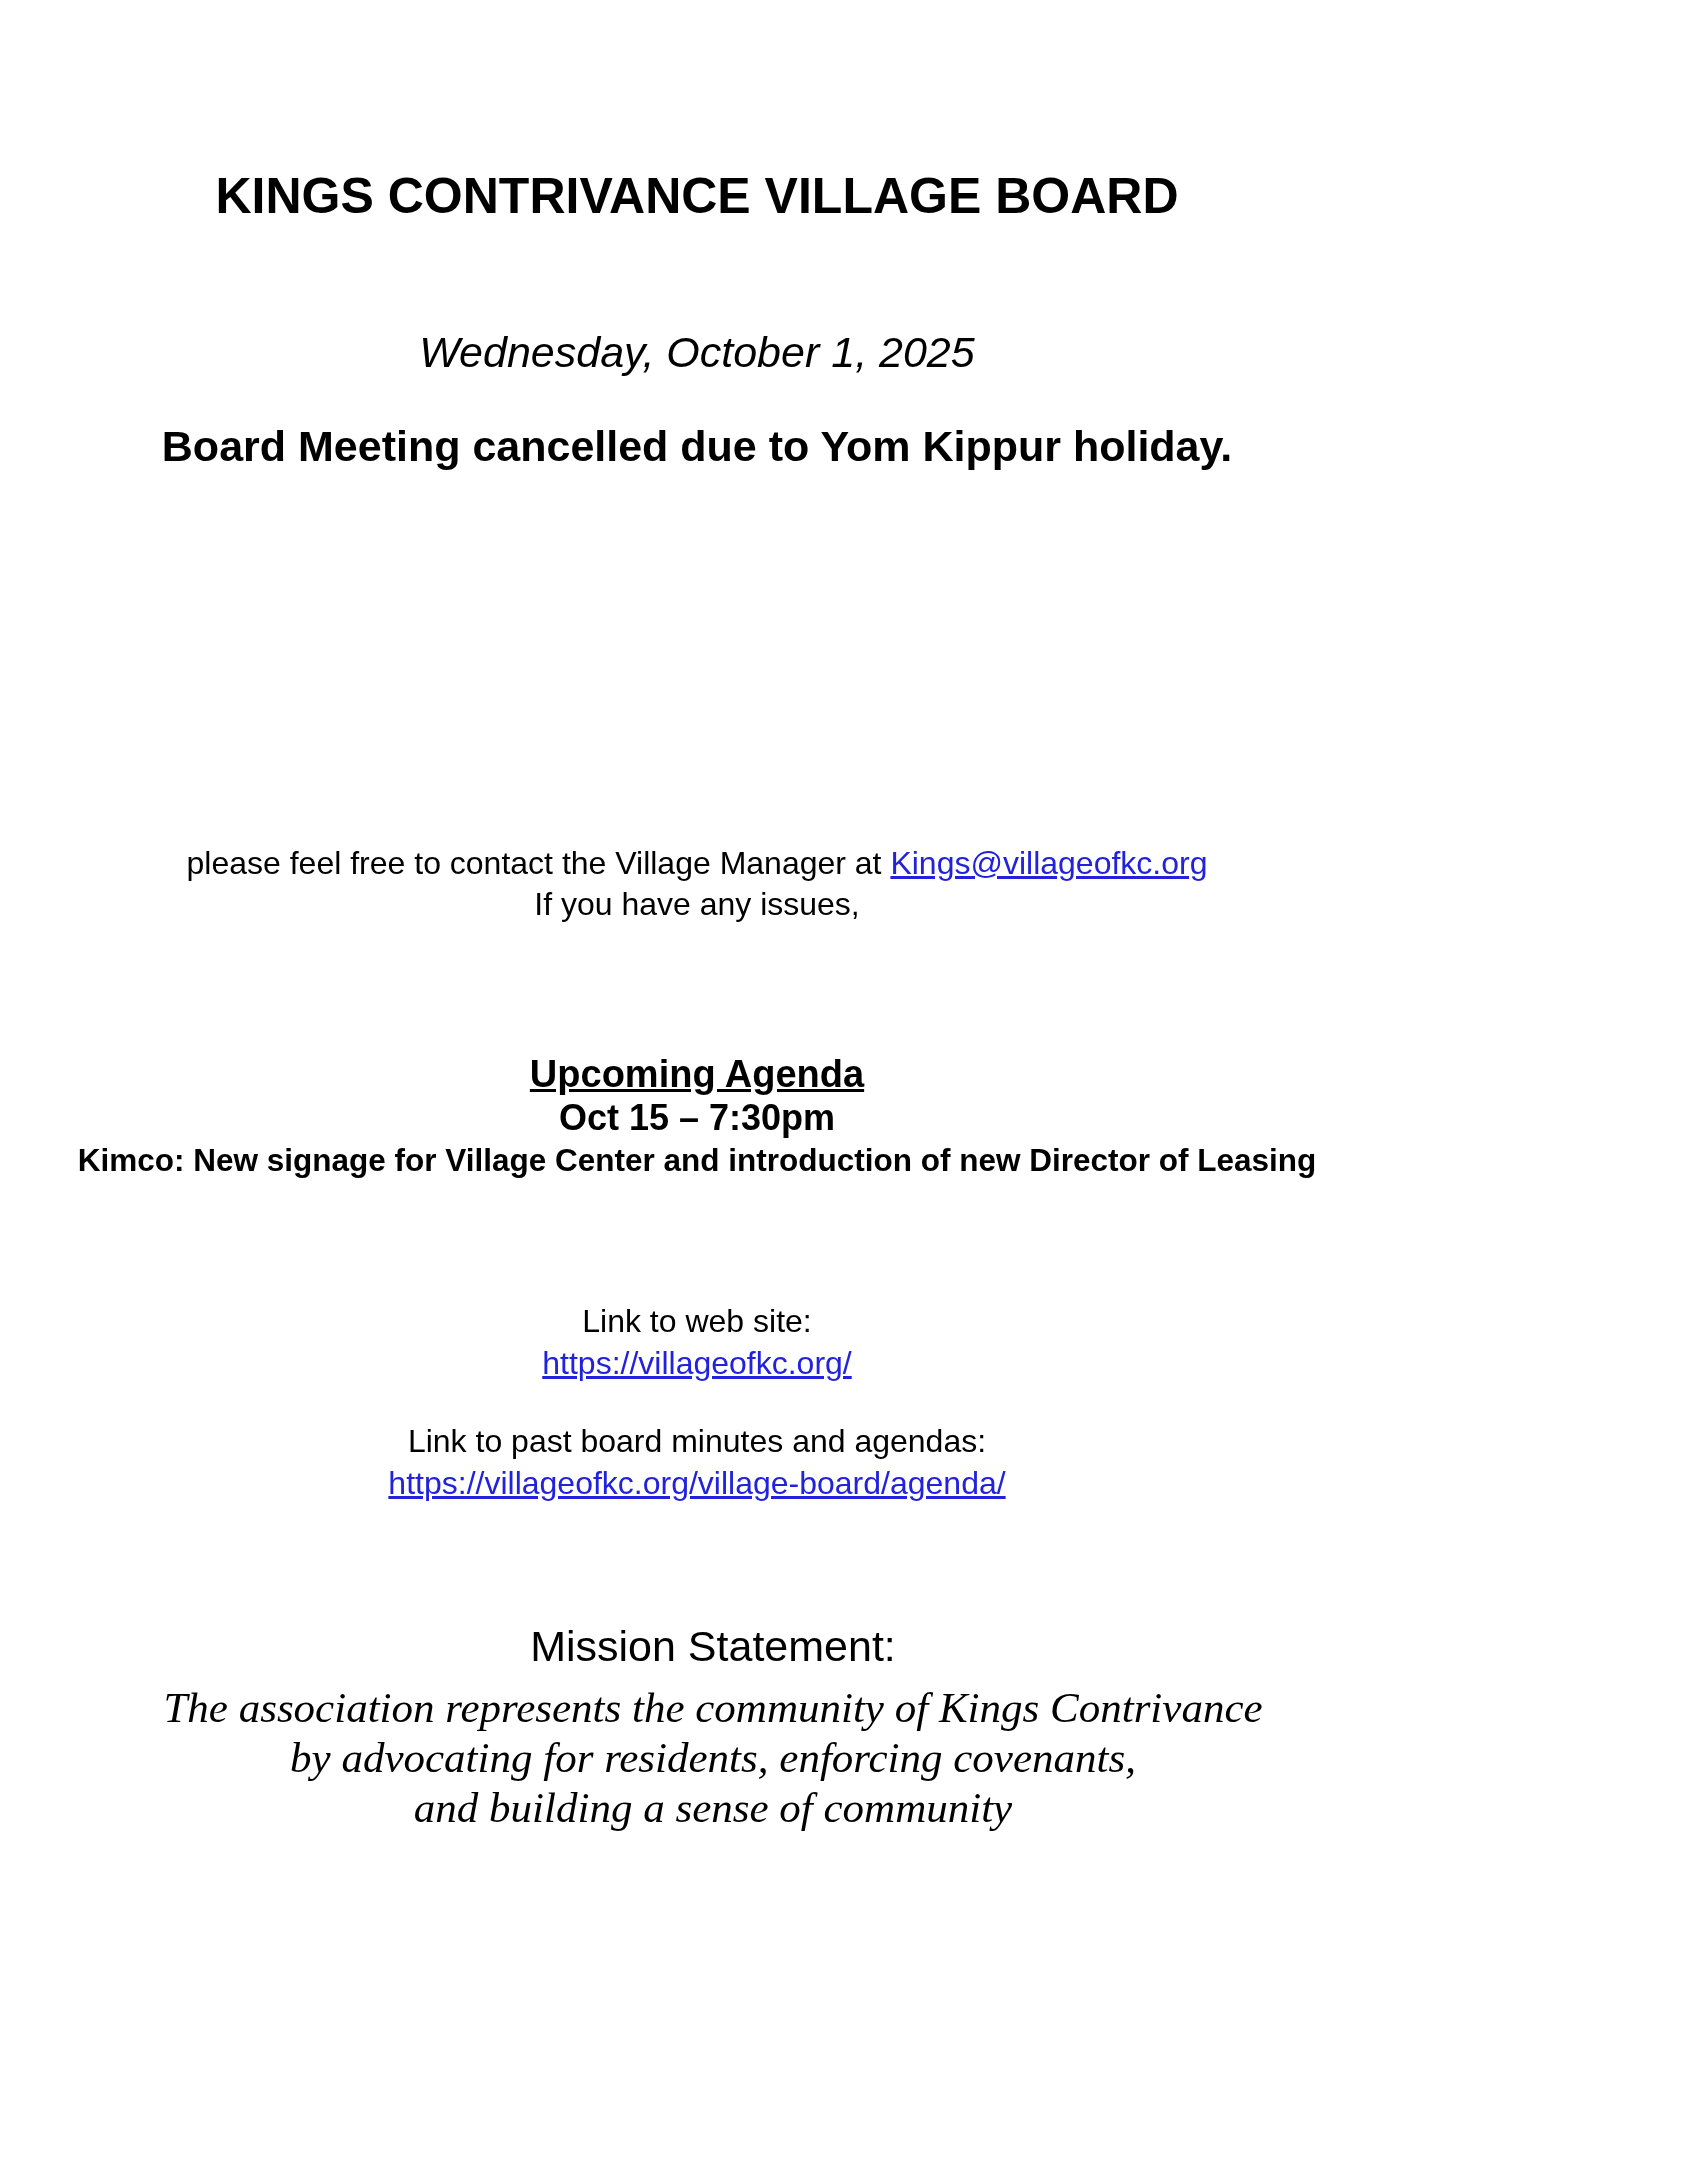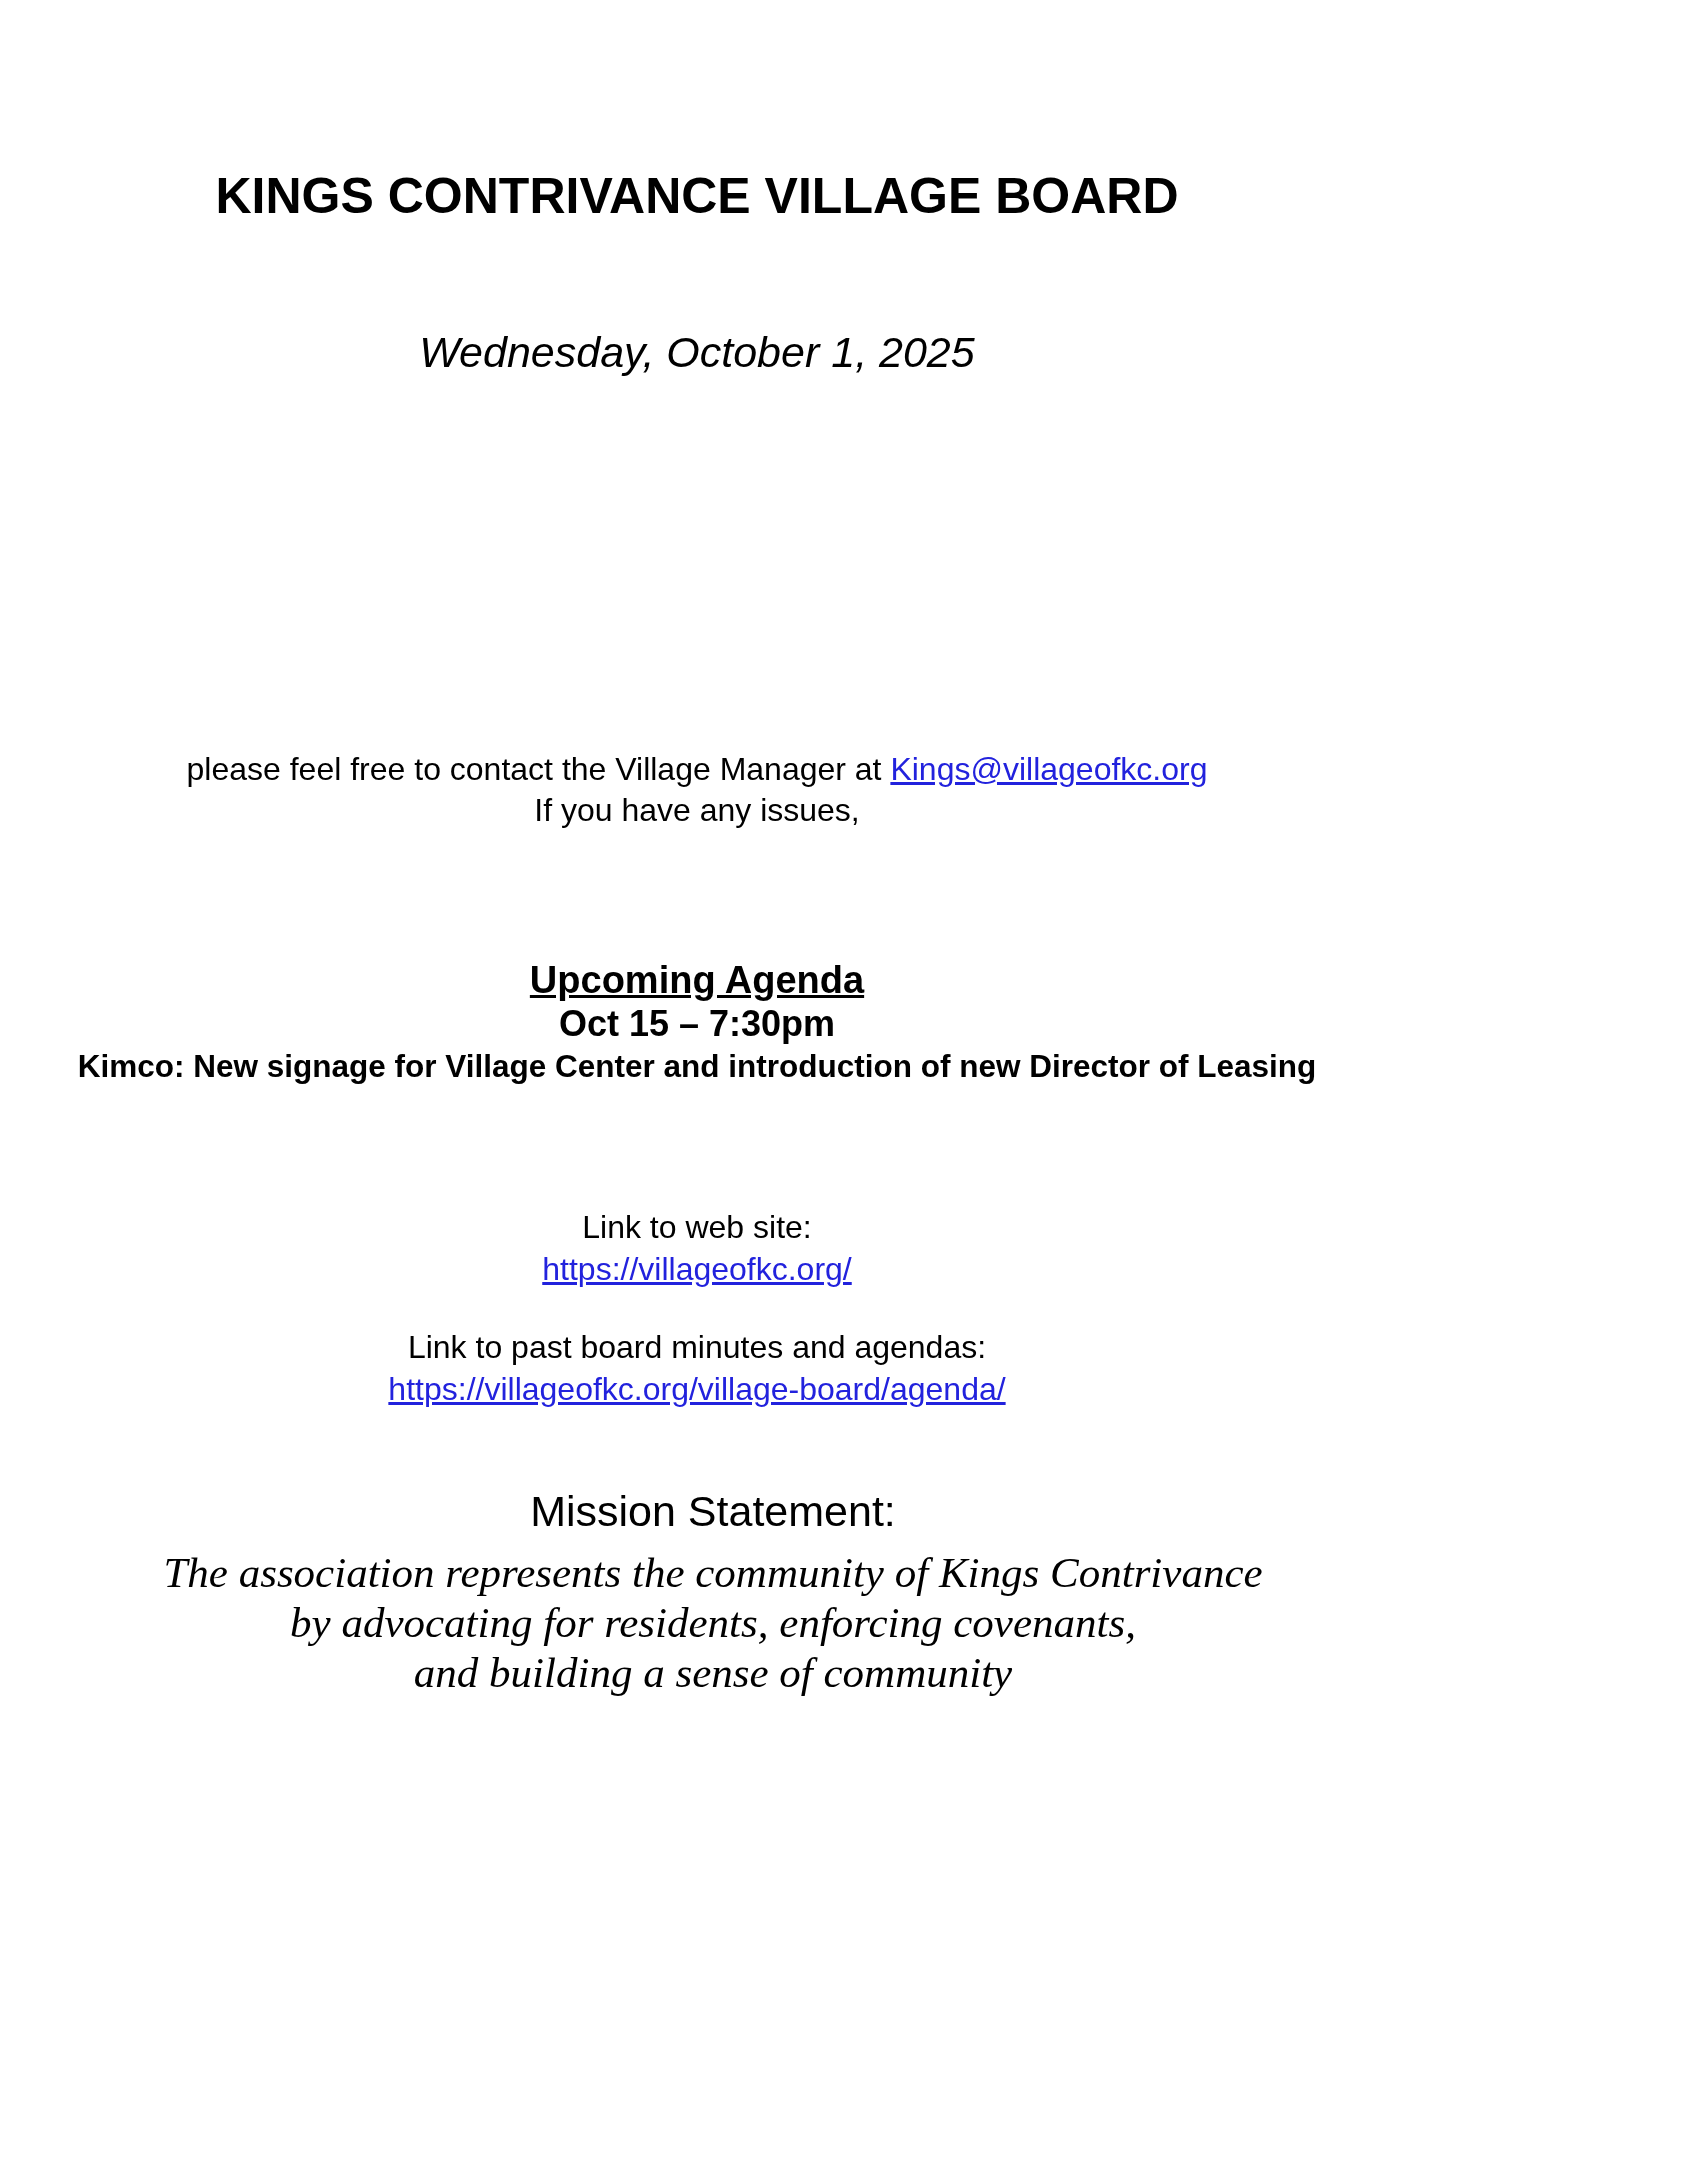--- a/index.html
+++ b/index.html
@@ -70,21 +70,21 @@
     margin-top: 36px;
     font-size: 32px;
     line-height: 42px;
   }
   a.doc-link {
     color: #2222dd;
     text-decoration: underline;
     cursor: pointer;
   }
   .mission-block {
-    margin-top: 77px;
+    margin-top: 118px;
     padding-left: 32px;
   }
   .mission-heading {
     font-size: 43px;
     line-height: 49px;
     font-weight: normal;
   }
   .mission-text {
     margin-top: 12px;
     font-family: "Liberation Serif", serif;
@@ -95,20 +95,21 @@
 </style>
 </head>
 <body>
 
 <div class="page">
 
   <h1 class="doc-title">KINGS CONTRIVANCE VILLAGE BOARD</h1>
 
   <div class="doc-date">Wednesday, October 1, 2025</div>
 
+  <div class="doc-cancellation">Board Meeting cancelled due to Yom Kippur holiday.</div>
 
   <div class="contact-block">
     <div><span>please feel free to contact the Village Manager at </span><a class="doc-link" href="#">Kings@villageofkc.org</a></div>
     <div>If you have any issues,</div>
   </div>
 
   <div class="agenda-block">
     <div class="agenda-heading">Upcoming Agenda</div>
     <div class="agenda-datetime">Oct 15 – 7:30pm</div>
     <div class="agenda-item">Kimco: New signage for Village Center and introduction of new Director of Leasing</div>

